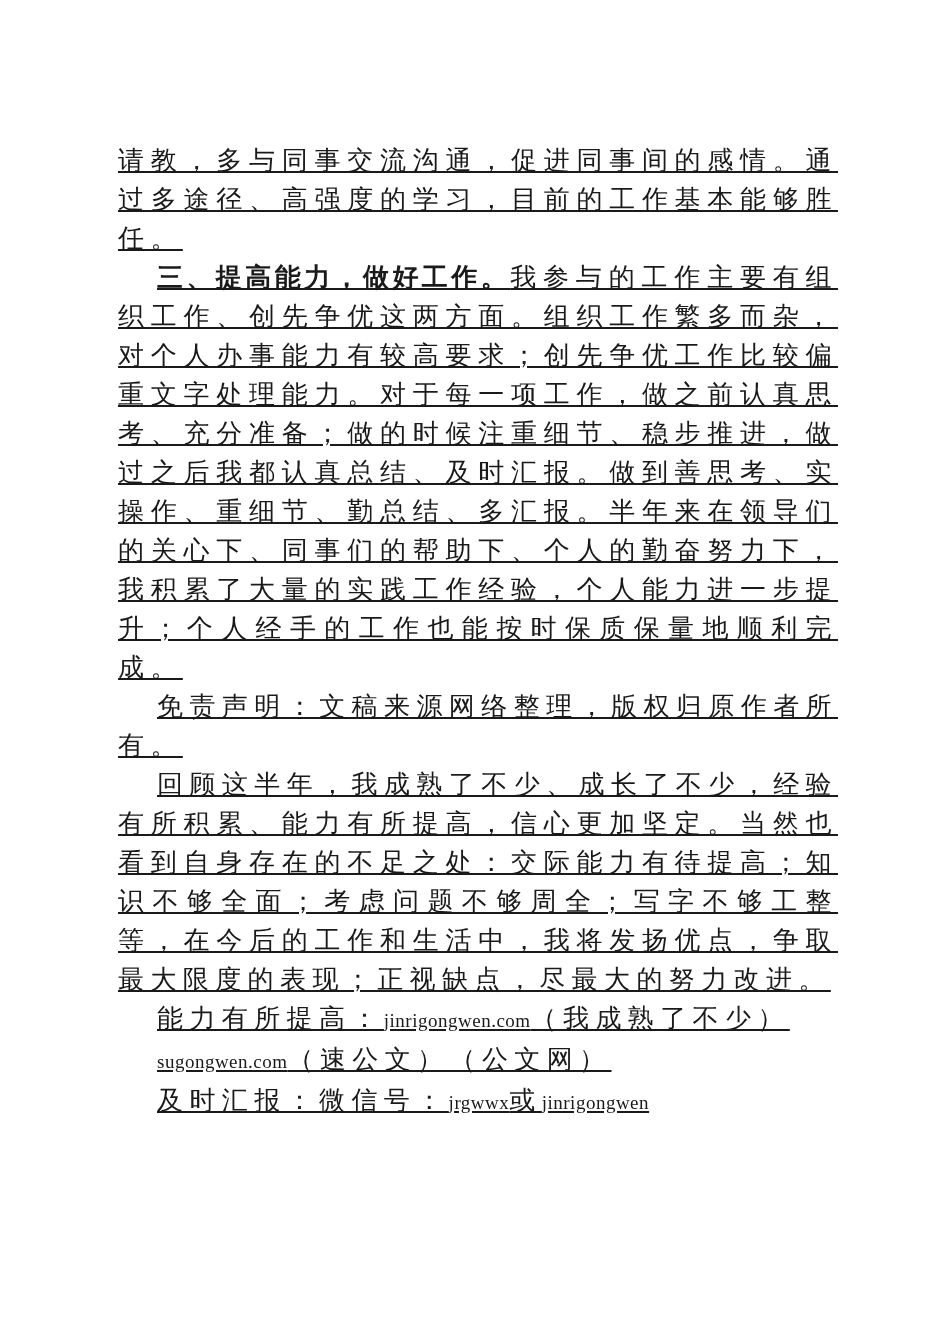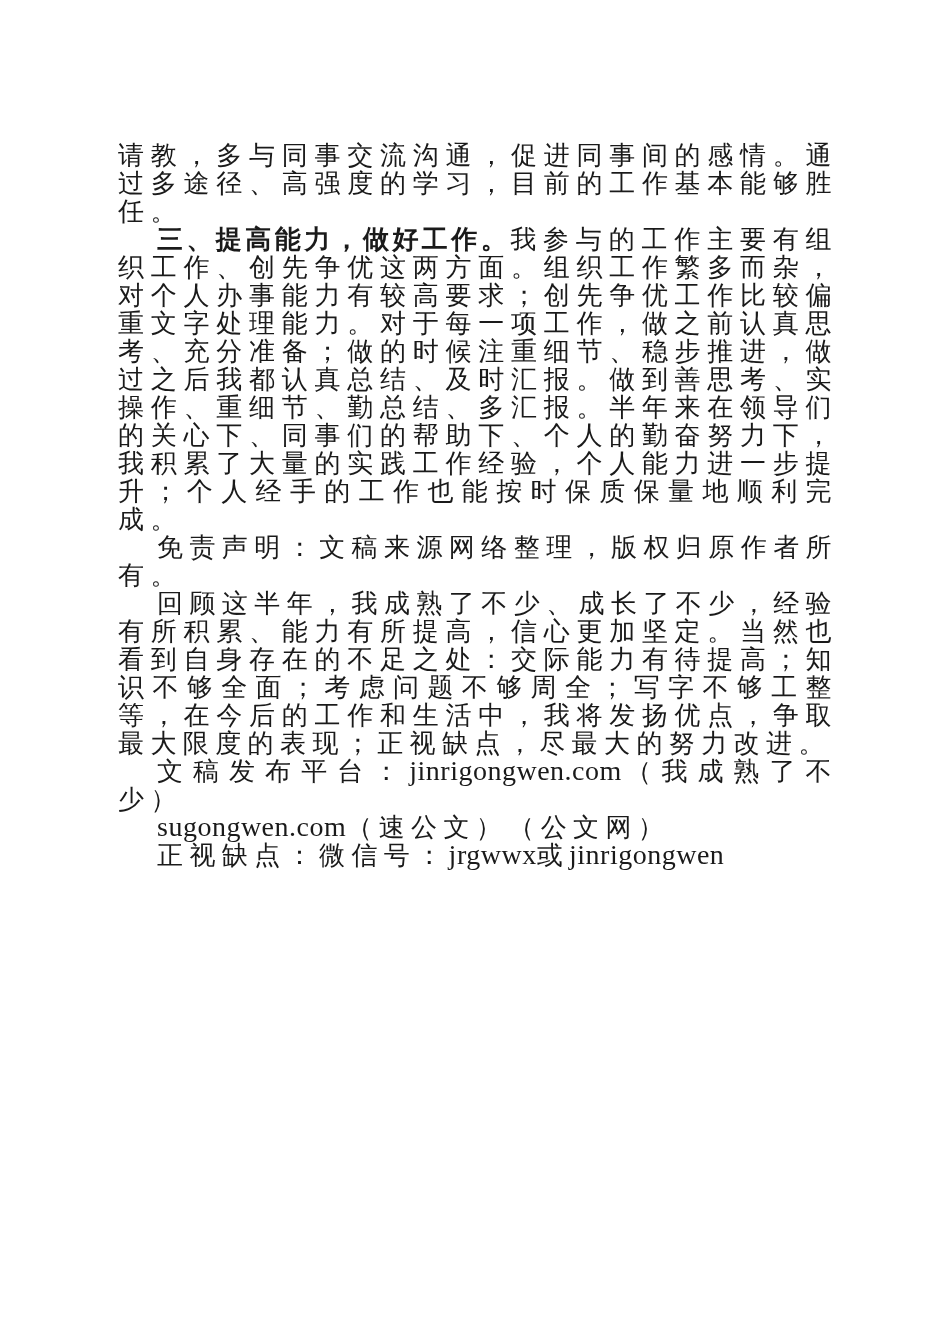--- a/index.html
+++ b/index.html
@@ -4,40 +4,41 @@
 <style>
   html, body { margin: 0; padding: 0; background: #ffffff; }
   body { width: 950px; height: 1344px; position: relative; overflow: hidden; }
   .page {
     position: absolute;
     left: 118px;
     top: 141px;
     width: 720px;
     font-family: "DejaVu Serif", "Liberation Serif", serif;
     font-size: 26px;
-    line-height: 28px;
+    line-height: 39px;
     color: #1a1a1a;
     letter-spacing: 6.4px;
+    text-decoration: underline;
   }
   .para { margin: 0; padding: 0; text-align: justify; text-align-last: left; }
   .indent { text-indent: 39px; }
   .bold-lead { font-weight: bold; font-family: "DejaVu Sans", "Liberation Sans", sans-serif; letter-spacing: 3px; }
-  .latin { letter-spacing: 0.5px; font-family: "Liberation Serif", "DejaVu Serif", serif; font-size: 28px; }
+  .latin { letter-spacing: 0.5px; font-family: "Liberation Serif", "DejaVu Serif", serif; font-size: 19px; }
 </style>
 </head>
 <body>
 
 <div class="page">
   <p class="para">请教，多与同事交流沟通，促进同事间的感情。通过多途径、高强度的学习，目前的工作基本能够胜任。</p>
 
   <p class="para indent"><span class="bold-lead">三、提高能力，做好工作。</span><span>我参与的工作主要有组织工作、创先争优这两方面。组织工作繁多而杂，对个人办事能力有较高要求；创先争优工作比较偏重文字处理能力。对于每一项工作，做之前认真思考、充分准备；做的时候注重细节、稳步推进，做过之后我都认真总结、及时汇报。做到善思考、实操作、重细节、勤总结、多汇报。半年来在领导们的关心下、同事们的帮助下、个人的勤奋努力下，我积累了大量的实践工作经验，个人能力进一步提升；个人经手的工作也能按时保质保量地顺利完成。</span></p>
 
   <p class="para indent">免责声明：文稿来源网络整理，版权归原作者所有。</p>
 
   <p class="para indent">回顾这半年，我成熟了不少、成长了不少，经验有所积累、能力有所提高，信心更加坚定。当然也看到自身存在的不足之处：交际能力有待提高；知识不够全面；考虑问题不够周全；写字不够工整等，在今后的工作和生活中，我将发扬优点，争取最大限度的表现；正视缺点，尽最大的努力改进。</p>
 
 
-  <p class="para indent"><span>文稿发布平台：</span><span class="latin">jinrigongwen.com</span><span>（我成熟了不少）</span></p>
+  <p class="para indent"><span>能力有所提高：</span><span class="latin">jinrigongwen.com</span><span>（我成熟了不少）</span></p>
 
   <p class="para indent"><span class="latin">sugongwen.com</span><span>（速公文）（公文网）</span></p>
 
-  <p class="para indent"><span>正视缺点：微信号：</span><span class="latin">jrgwwx</span><span>或</span><span class="latin">jinrigongwen</span></p>
+  <p class="para indent"><span>及时汇报：微信号：</span><span class="latin">jrgwwx</span><span>或</span><span class="latin">jinrigongwen</span></p>
 </div>
 
 </body></html>

